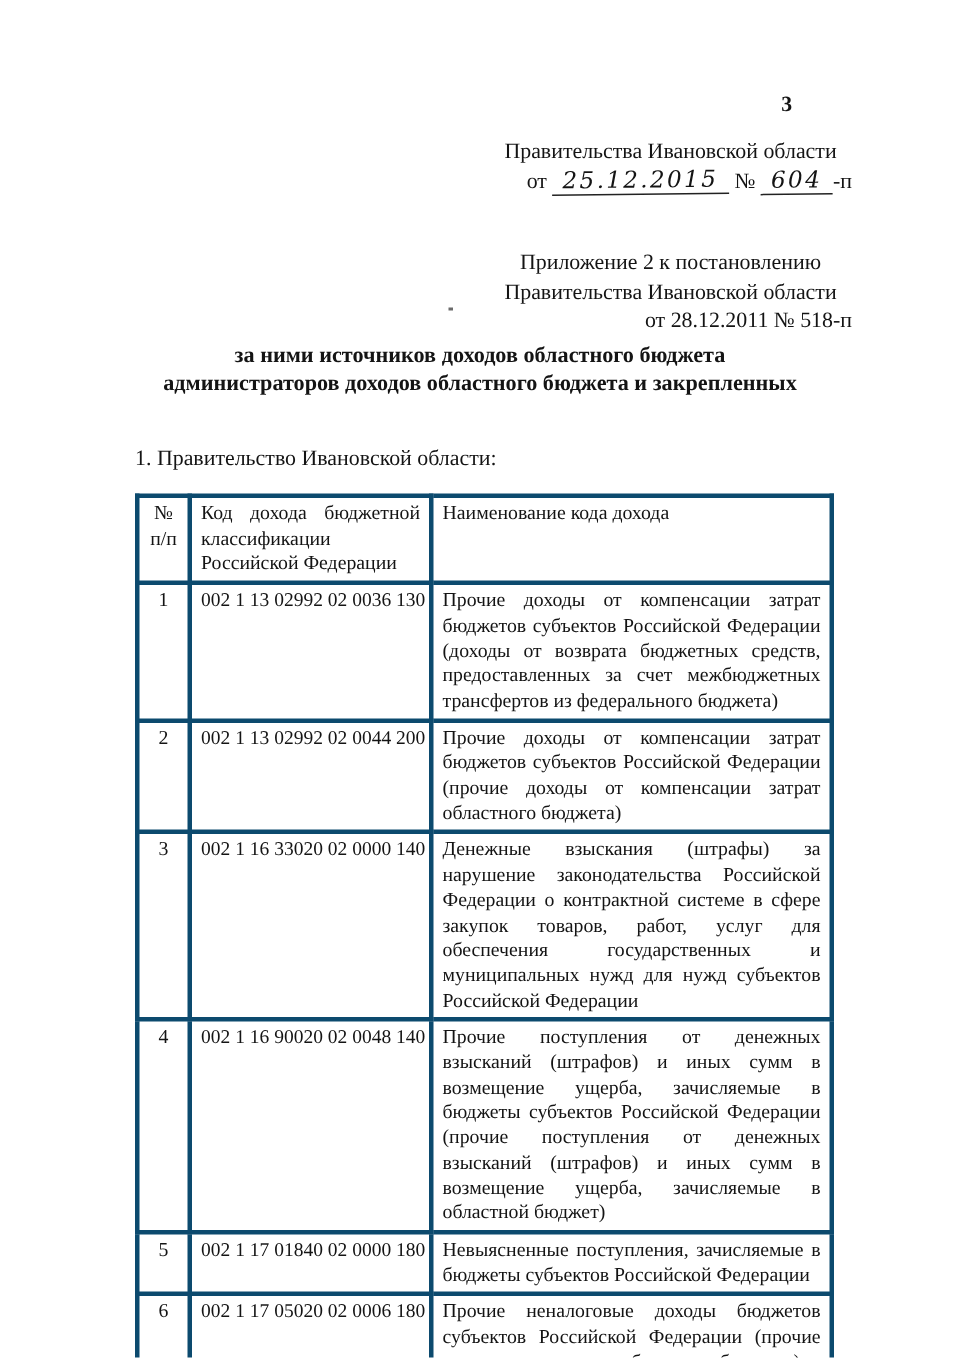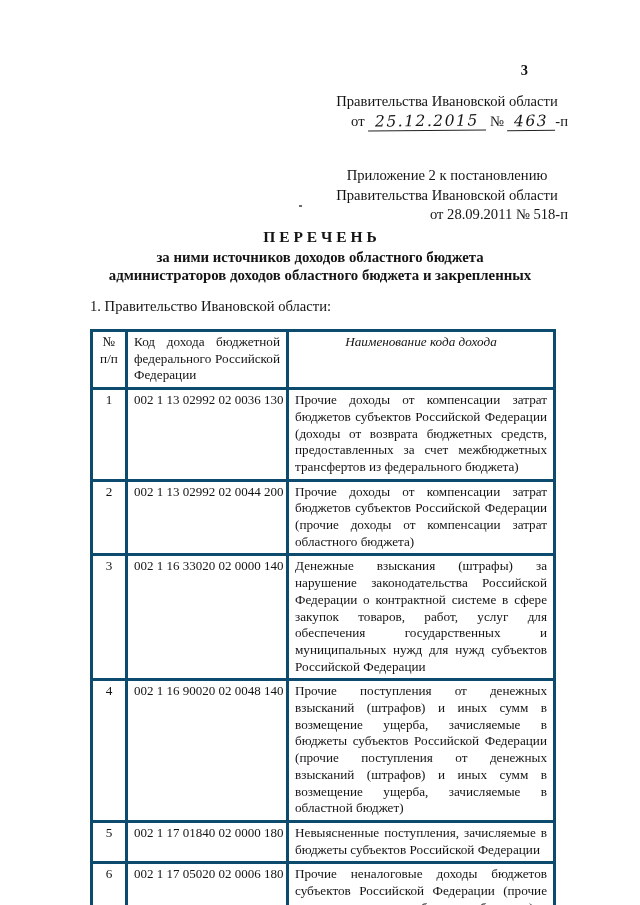--- a/index.html
+++ b/index.html
@@ -93,22 +93,21 @@
   }
   th.th-num, td.td-num {
     text-align: center;
     padding-left: 2px;
     padding-right: 2px;
   }
   th.th-code {
     text-align: justify;
   }
   th.th-name {
-    text-align: center;
-    font-style: italic;
+    text-align: left;
   }
   td.td-code {
     white-space: nowrap;
     padding-left: 5px;
     padding-right: 2px;
     font-size: 13px;
   }
   td.td-name {
     text-align: justify;
   }
@@ -132,50 +131,49 @@
 <div class="page">
 
   <div class="page-number">3</div>
 
   <div class="appendix-block appendix-1">
     <div>Правительства Ивановской области</div>
     <div class="appendix-line-last">
       <span>от</span>
       <span class="handwritten">25.12.2015</span>
       <span>№</span>
-      <span class="handwritten">463</span><span>-п</span>
+      <span class="handwritten">604</span><span>-п</span>
     </div>
   </div>
 
   <div class="scan-dot"></div>
 
   <div class="appendix-block appendix-2">
     <div>Приложение 2 к постановлению</div>
     <div>Правительства Ивановской области</div>
-    <div class="appendix-line-last">от 28.09.2011 № 518-п</div>
+    <div class="appendix-line-last">от 28.12.2011 № 518-п</div>
   </div>
 
   <div class="title-block">
-    <div class="title-main">П Е Р Е Ч Е Н Ь</div>
     <div>за ними источников доходов областного бюджета</div>
     <div>администраторов доходов областного бюджета и закрепленных</div>
   </div>
 
   <div class="section-heading">1. Правительство Ивановской области:</div>
 
   <table class="income-table">
     <colgroup>
       <col class="c-num">
       <col class="c-code">
       <col class="c-name">
     </colgroup>
     <thead>
       <tr>
         <th class="th-num">№ п/п</th>
-        <th class="th-code">Код дохода бюджетной федерального Российской Федерации</th>
+        <th class="th-code">Код дохода бюджетной классификации Российской Федерации</th>
         <th class="th-name">Наименование кода дохода</th>
       </tr>
     </thead>
     <tbody>
         <tr>
           <td class="td-num">1</td>
           <td class="td-code">002 1 13 02992 02 0036 130</td>
           <td class="td-name">Прочие доходы от компенсации затрат бюджетов субъектов Российской Федерации (доходы от возврата бюджетных средств, предоставленных за счет межбюджетных трансфертов из федерального бюджета)</td>
         </tr>
         <tr>

